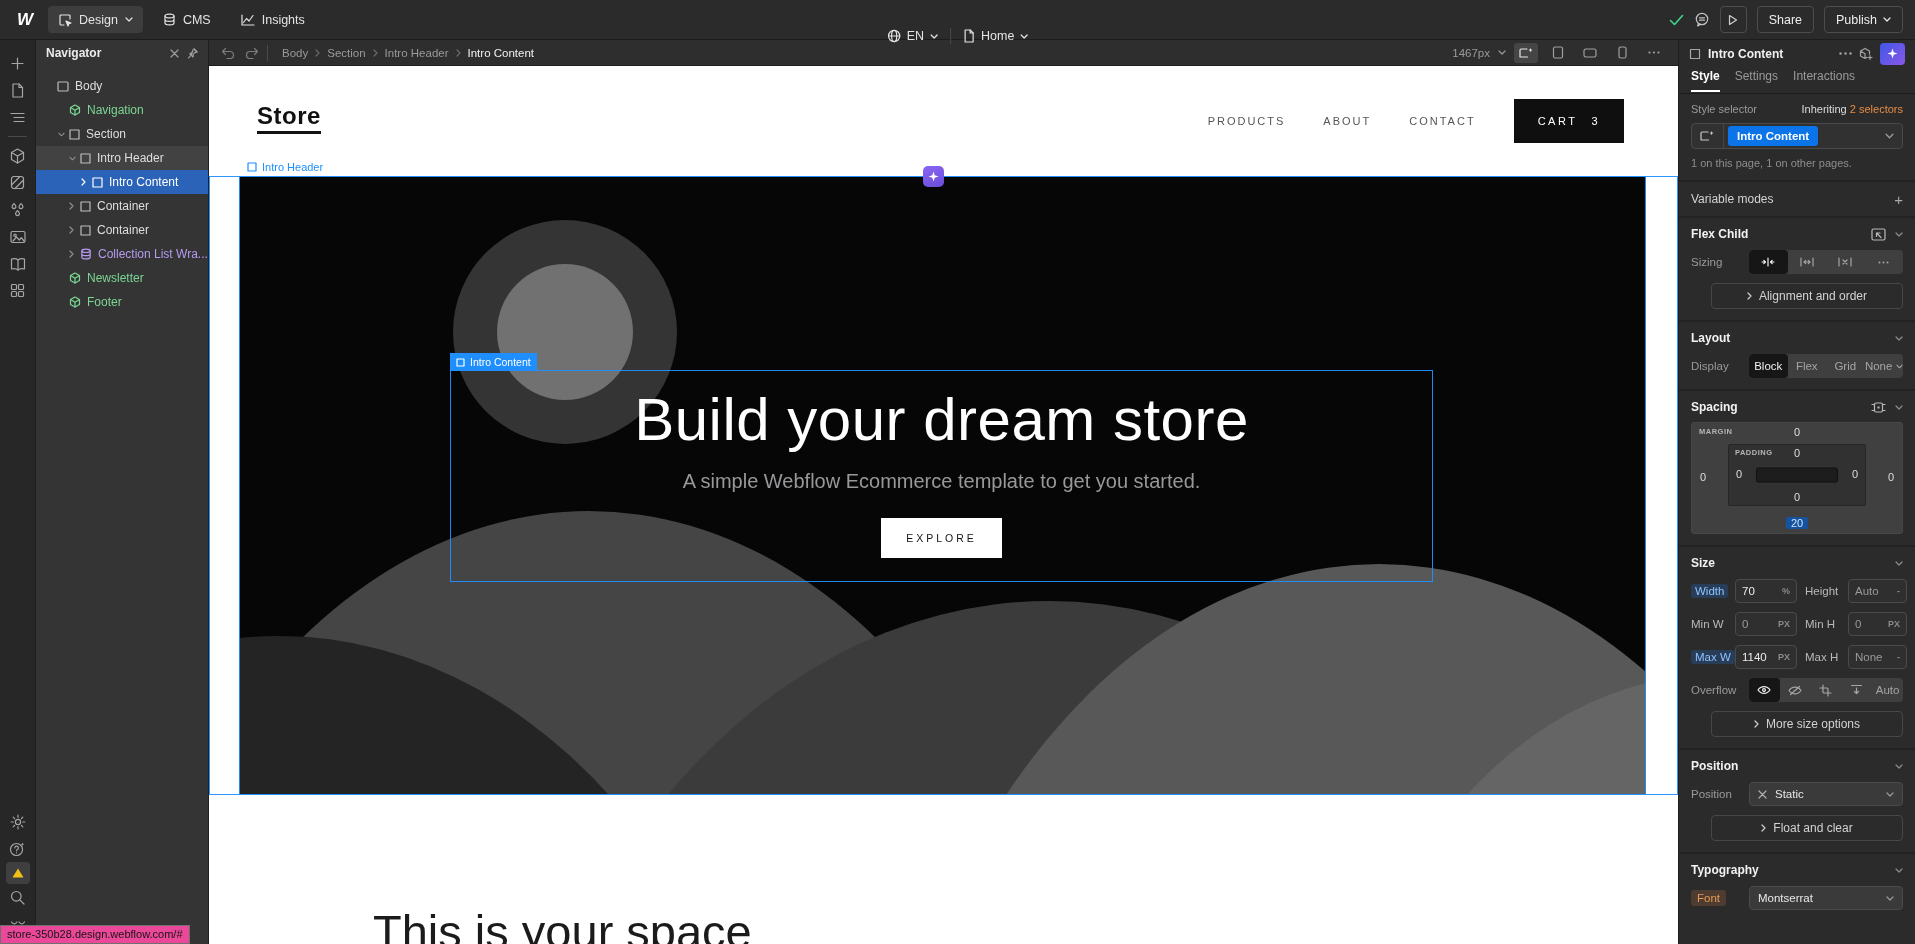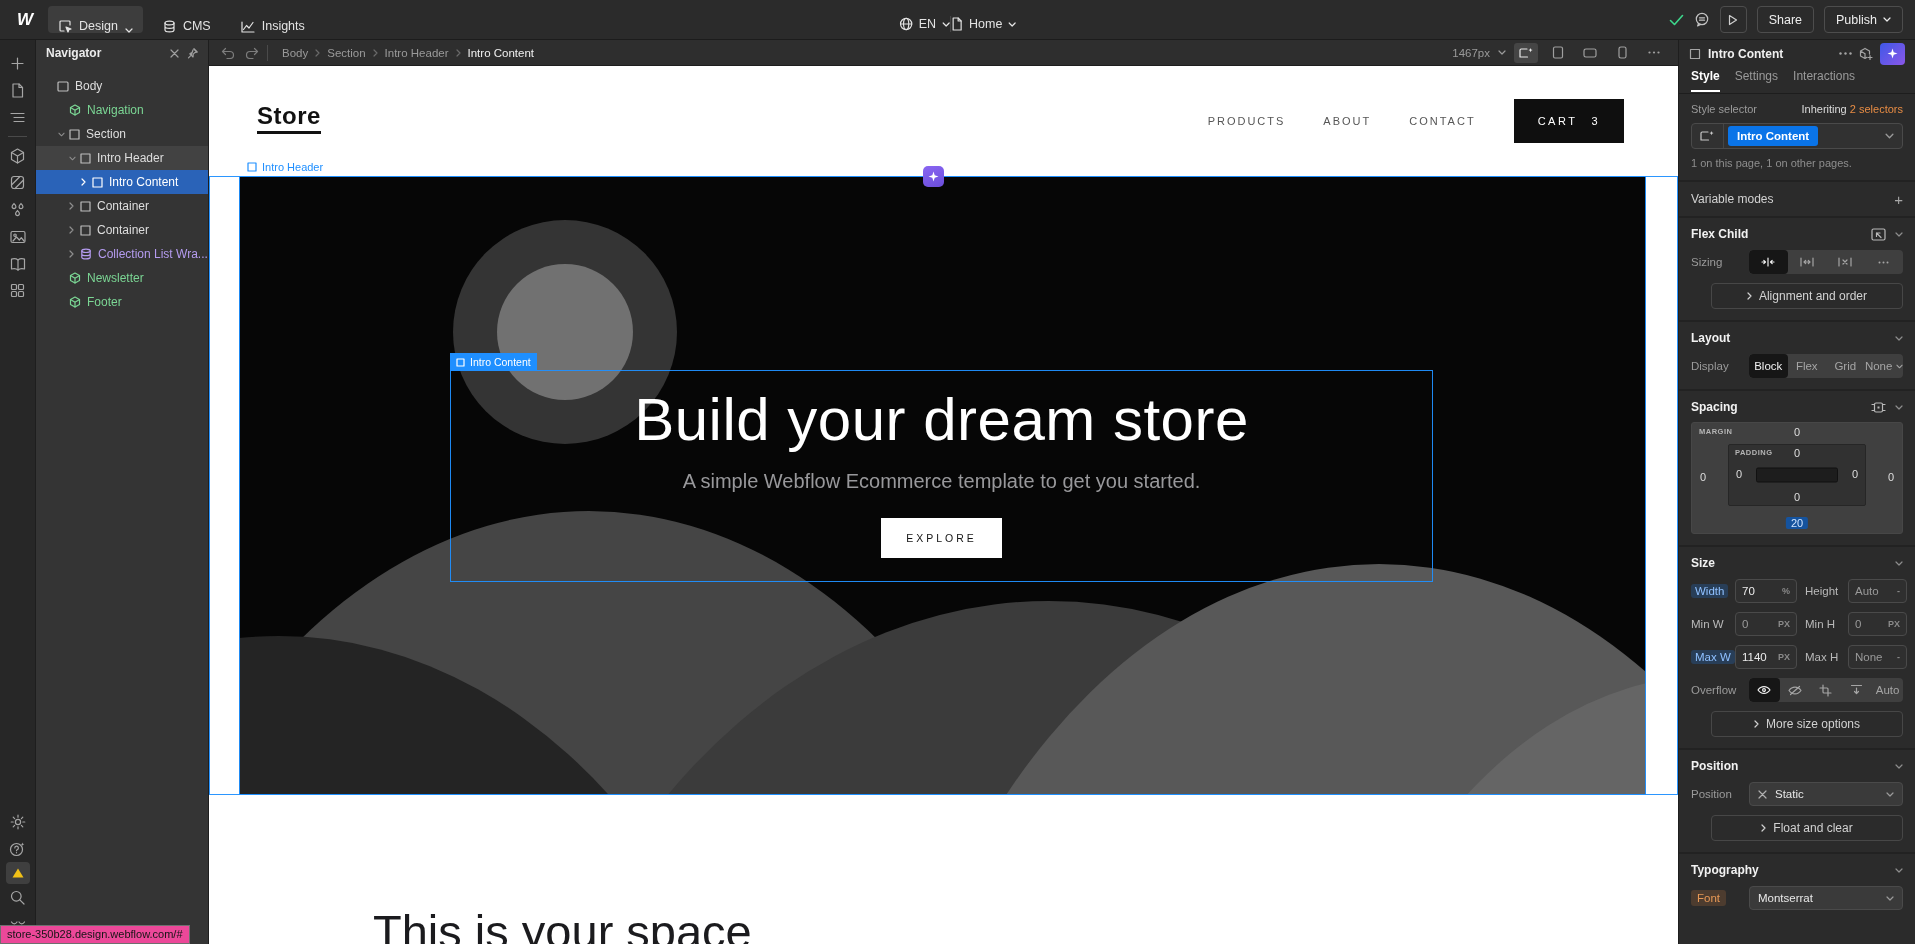--- a/index.html
+++ b/index.html
@@ -8,25 +8,25 @@
   #app { position:relative; width:1915px; height:944px; display:flex; flex-direction:column; }
 
   svg.ic { stroke:currentColor; fill:none; stroke-width:1.2; stroke-linecap:round; stroke-linejoin:round; display:block; }
   svg.fill { fill:currentColor; stroke:none; }
 
   
   .topbar { height:40px; flex:0 0 40px; background:#2b2b2b; border-bottom:1px solid #1c1c1c;
     display:flex; align-items:center; padding:0 12px; position:relative; color:#d6d6d6; }
   .tb-left { display:flex; align-items:center; gap:10px; }
   .wf-logo { font-weight:bold; font-style:italic; font-size:17px; color:#fff; width:26px; text-align:center; }
-  .tb-btn { display:flex; align-items:flex-end; gap:7px; height:27px; padding:0 10px; border-radius:4px;
+  .tb-btn { display:flex; align-items:center; gap:7px; height:27px; padding:0 10px; border-radius:4px;
     color:#e3e3e3; font-size:12.5px; cursor:default; }
   .tb-btn.active { background:#3d3d3d; }
-  .tb-center { position:absolute; left:50%; top:4px; height:40px; transform:translateX(-50%);
-    display:flex; align-items:center; }
+  .tb-center { position:absolute; left:50%; top:16px; height:40px; transform:translateX(-50%);
+    display:flex; align-items:center; gap:12px; }
   .tb-group { display:flex; align-items:center; gap:6px; font-size:12.5px; color:#e3e3e3; }
   .vsep { width:1px; height:16px; background:#4a4a4a; }
   .tb-right { margin-left:auto; display:flex; align-items:center; gap:10px; }
   .boxbtn { height:27px; border:1px solid #4d4d4d; border-radius:4px; display:flex; align-items:center;
     gap:6px; padding:0 11px; font-size:12.5px; color:#ededed; }
   .sqbtn { width:27px; height:27px; border:1px solid #4d4d4d; border-radius:4px; display:flex;
     align-items:center; justify-content:center; color:#cfcfcf; }
   .check { color:#3dd68c; }
 
   .cv { flex:0 0 auto; }

